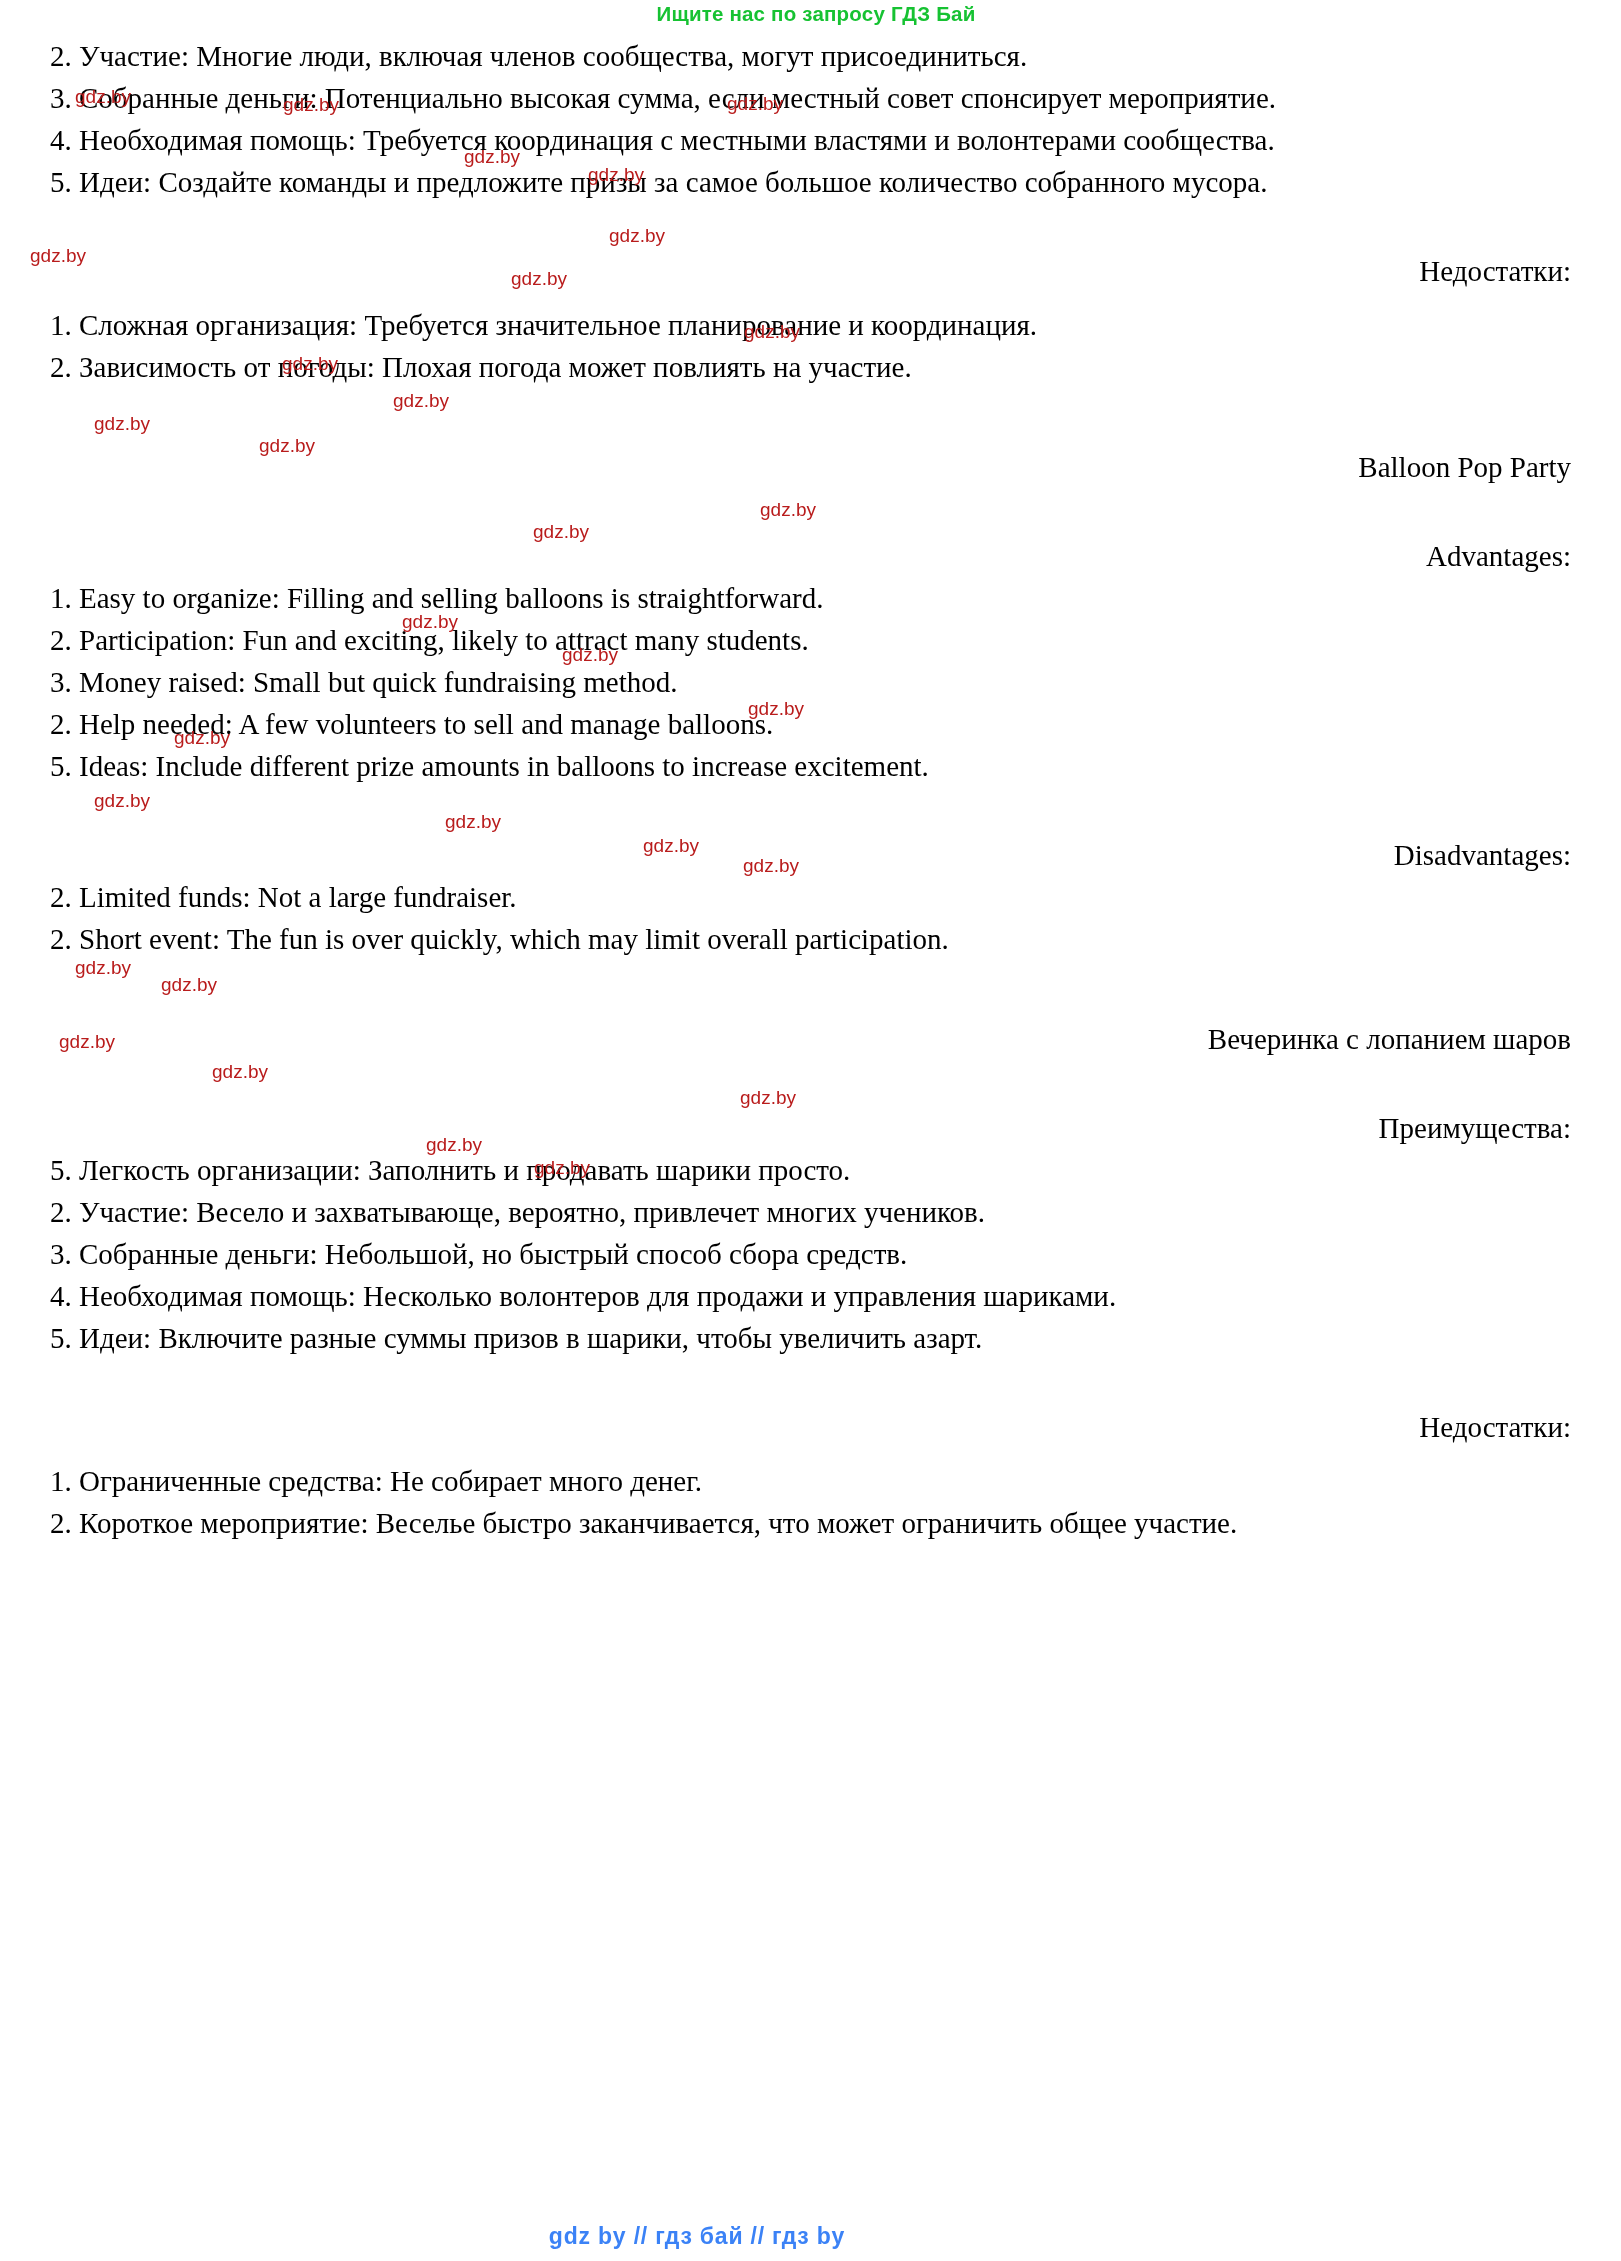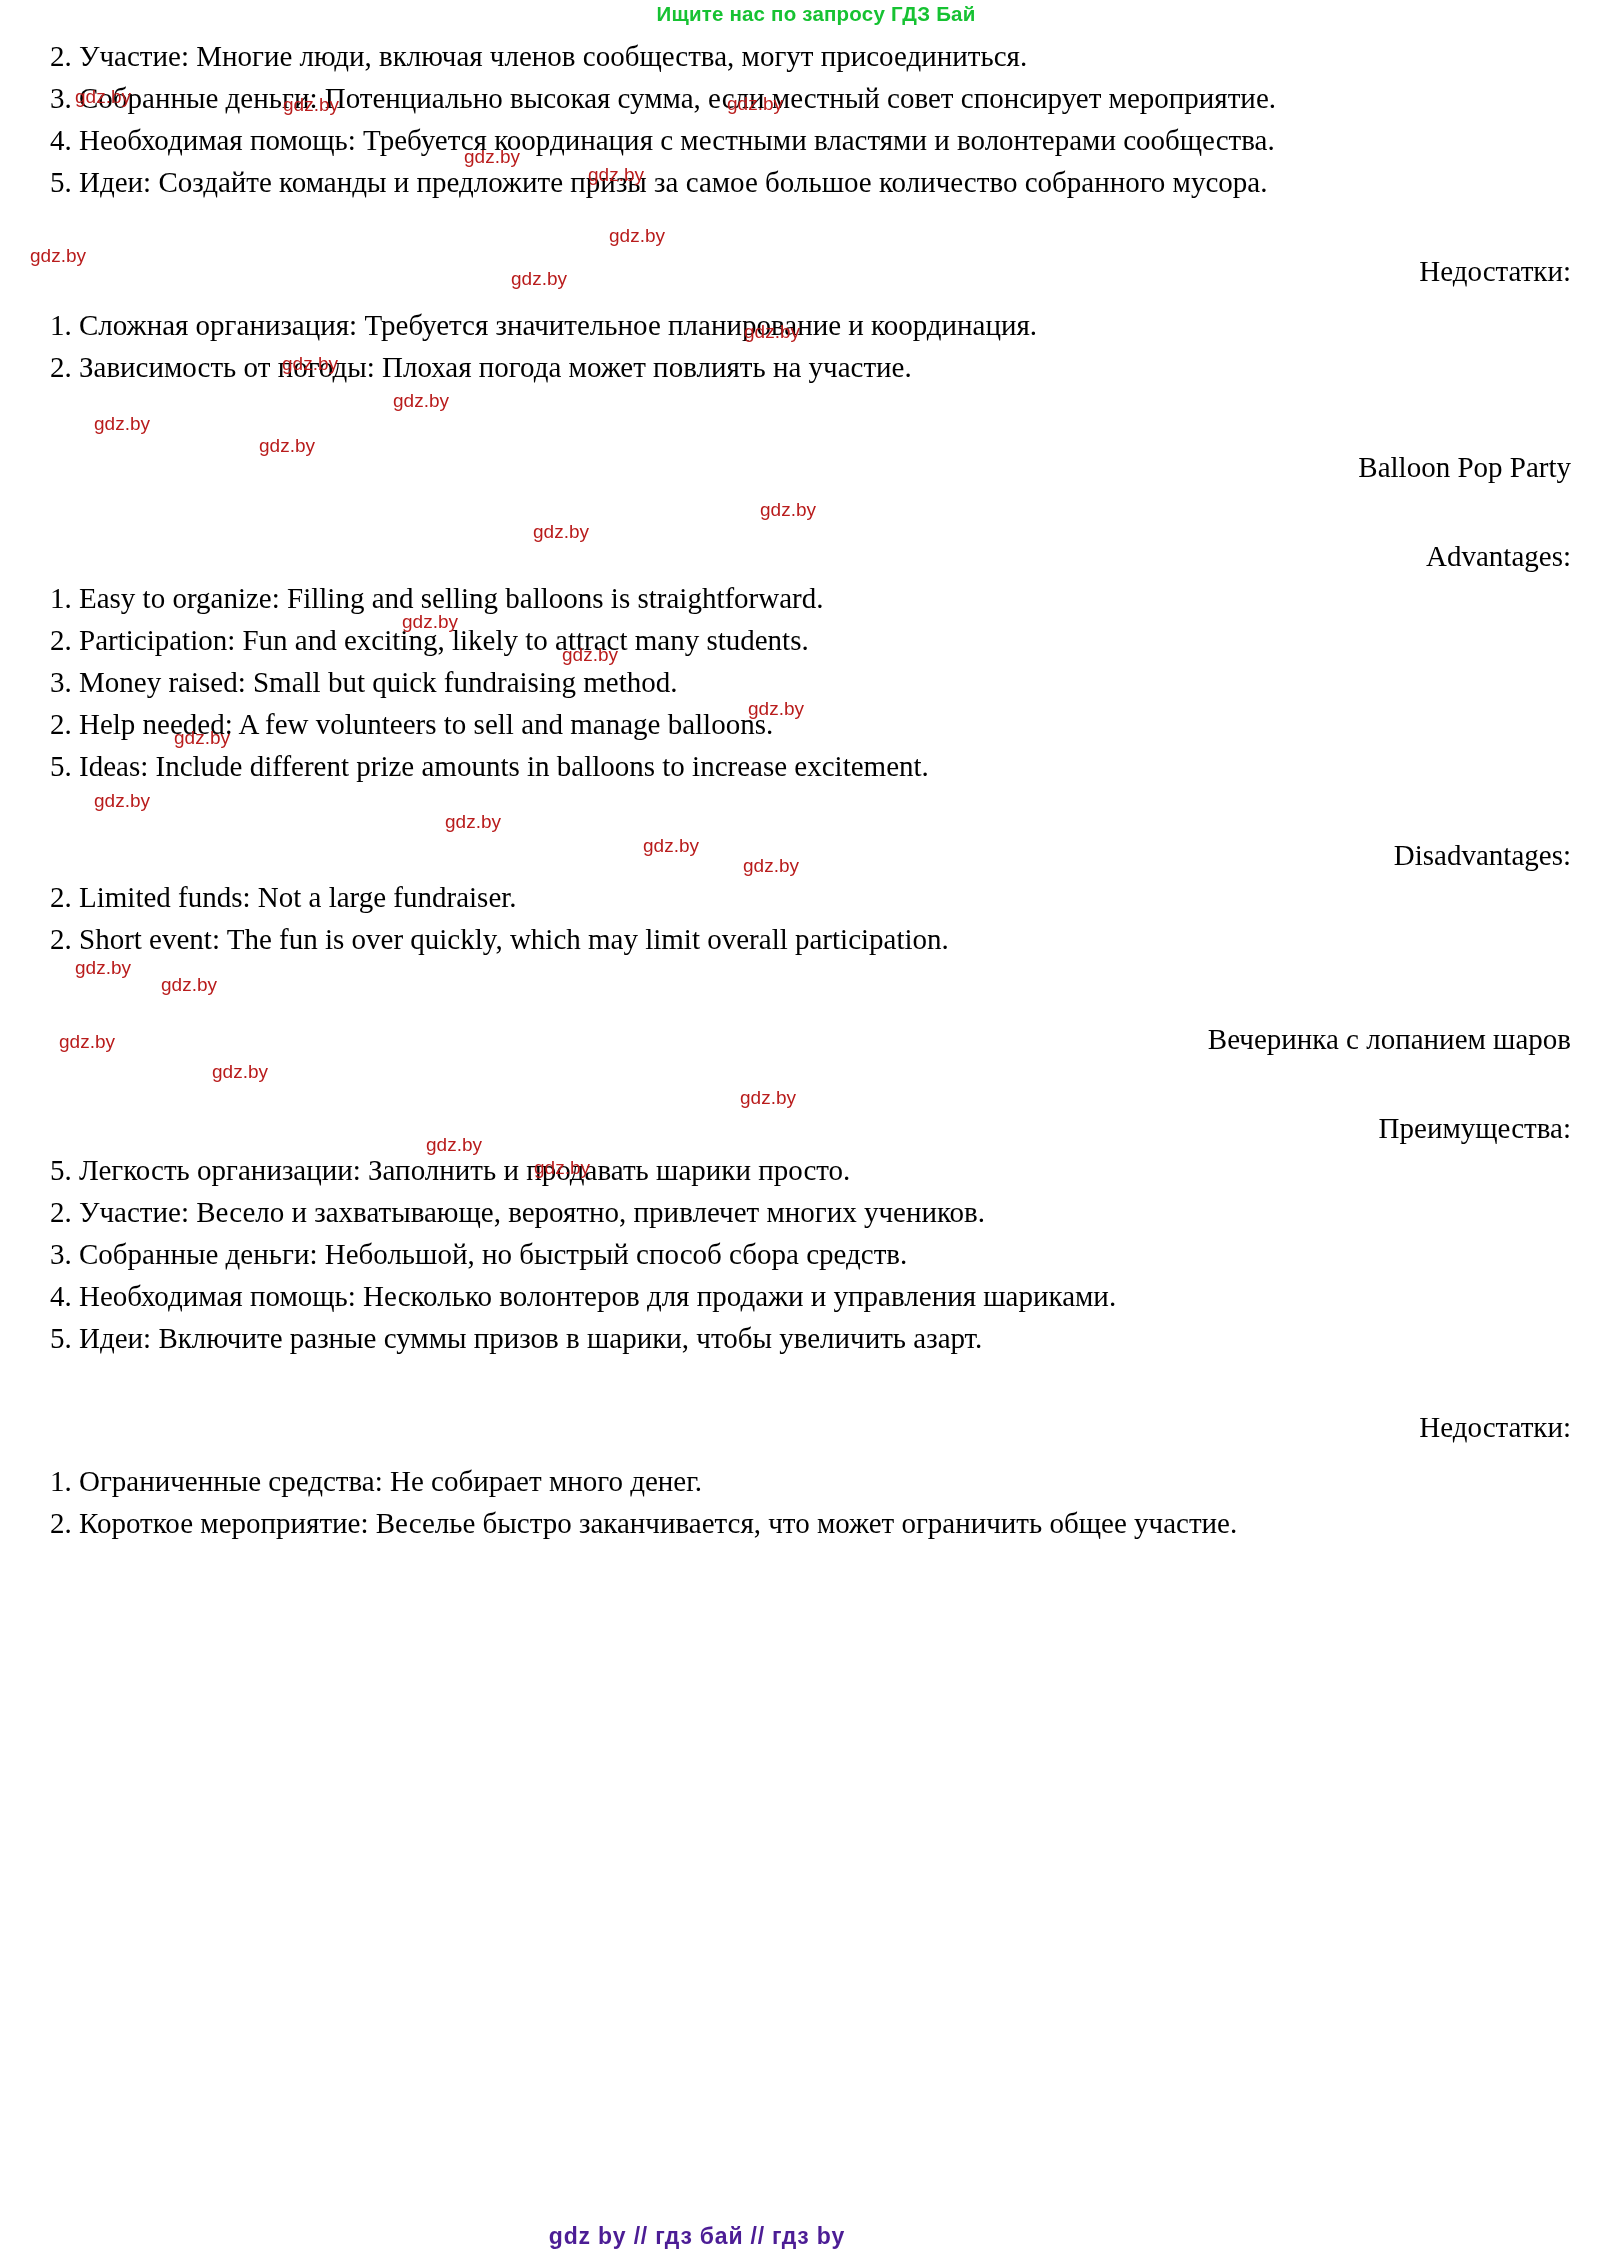--- a/index.html
+++ b/index.html
@@ -37,21 +37,21 @@
   
   .site-footer {
     position: absolute;
     bottom: 10.7px;
     left: 0;
     width: 1394px;
     text-align: center;
     font-family: "Liberation Sans", "DejaVu Sans", sans-serif;
     font-weight: bold;
     font-size: 23px;
-    color: #4c1d95;
+    color: #3b82f6;
     letter-spacing: 0.8px;
   }
 
   
   .content {
     position: absolute;
     left: 50px;
     top: 35px;
     width: 1521px;
   }

